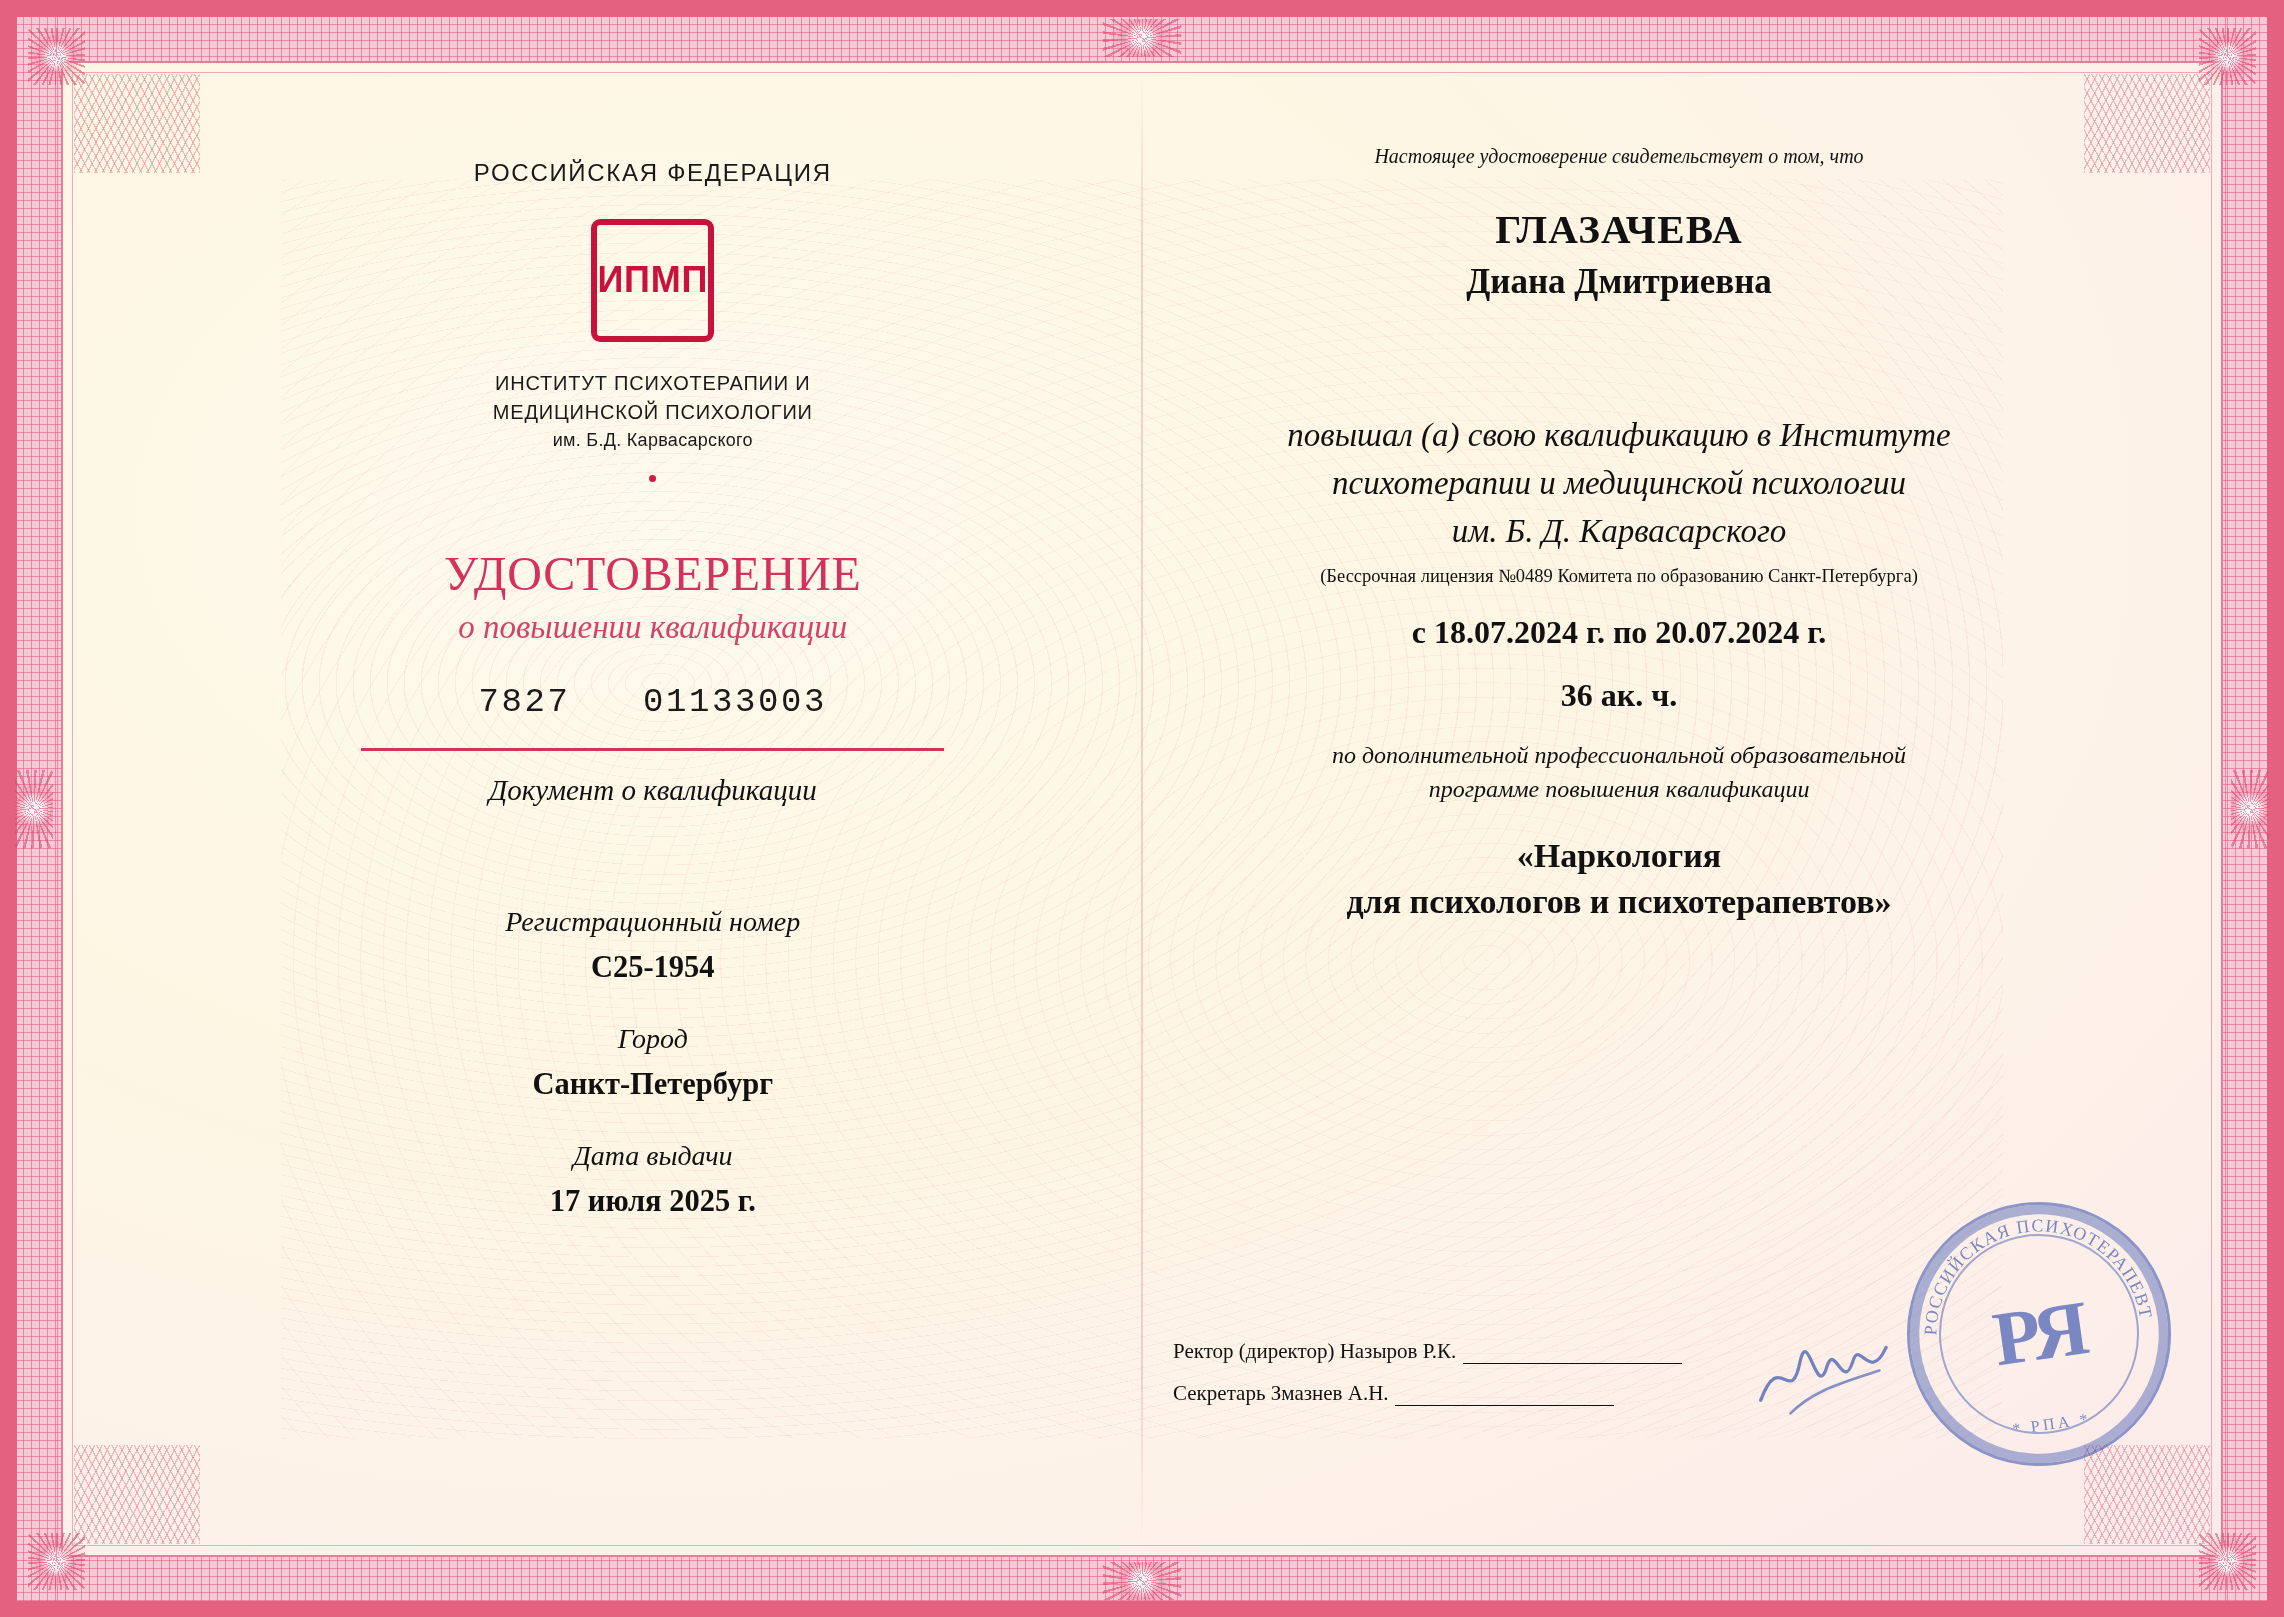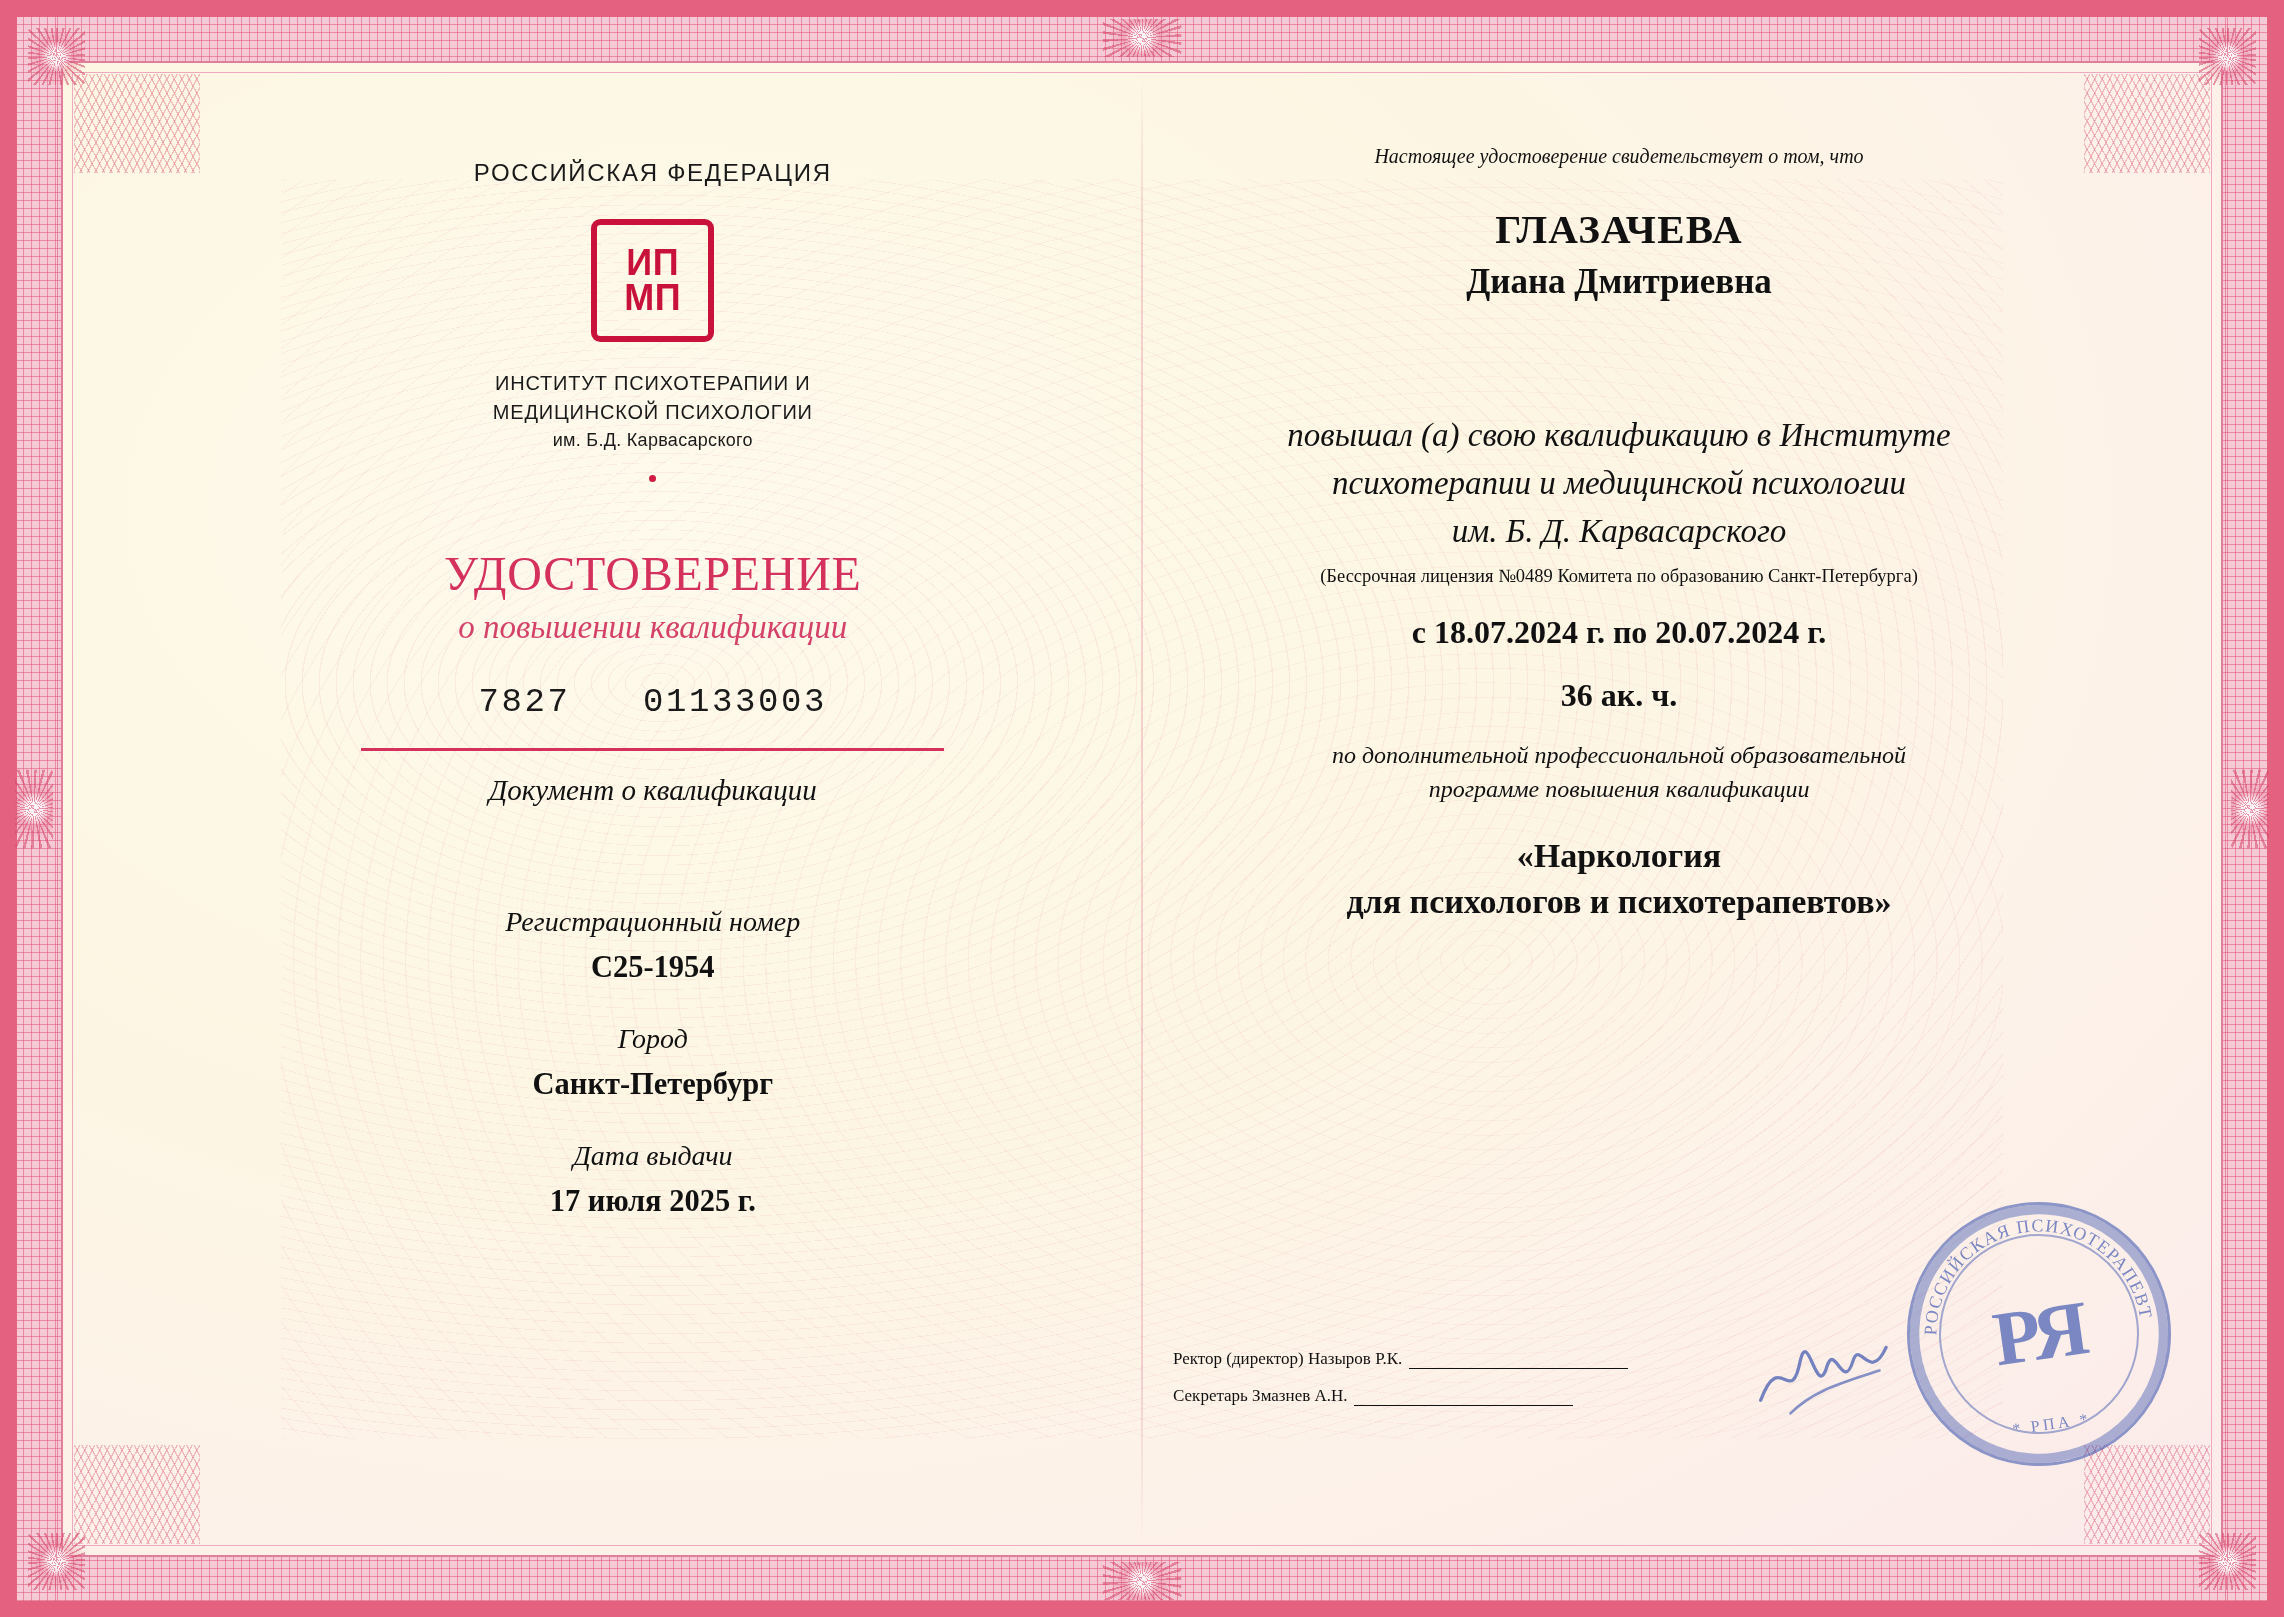--- a/index.html
+++ b/index.html
@@ -153,21 +153,20 @@
   }
   .logo-box {
     width: 111px;
     height: 111px;
     border: 6px solid #c8123c;
     border-radius: 9.3px;
     position: relative;
     display: flex;
     align-items: center;
     justify-content: center;
-    flex-direction: column;
     color: #c8123c;
     font-family: "Liberation Sans", sans-serif;
     font-weight: 700;
     line-height: 0.95;
     font-size: 36px;
     letter-spacing: 0.7px;
   }
   .logo-line { display: block; }
   .inst-name {
     font-family: "Liberation Sans", sans-serif;
@@ -306,21 +305,21 @@
     line-height: 1.35;
     color: #111;
   }
 
   .signatures {
     position: absolute;
     left: 73px;
     bottom: 113px;
     text-align: right;
     font-family: "Liberation Serif", serif;
-    font-size: 17px;
+    font-size: 21px;
     color: #111;
   }
   .sig-row {
     display: flex;
     align-items: flex-end;
     gap: 6.6px;
     margin-top: 17px;
   }
   .sig-line {
     width: 219px;

